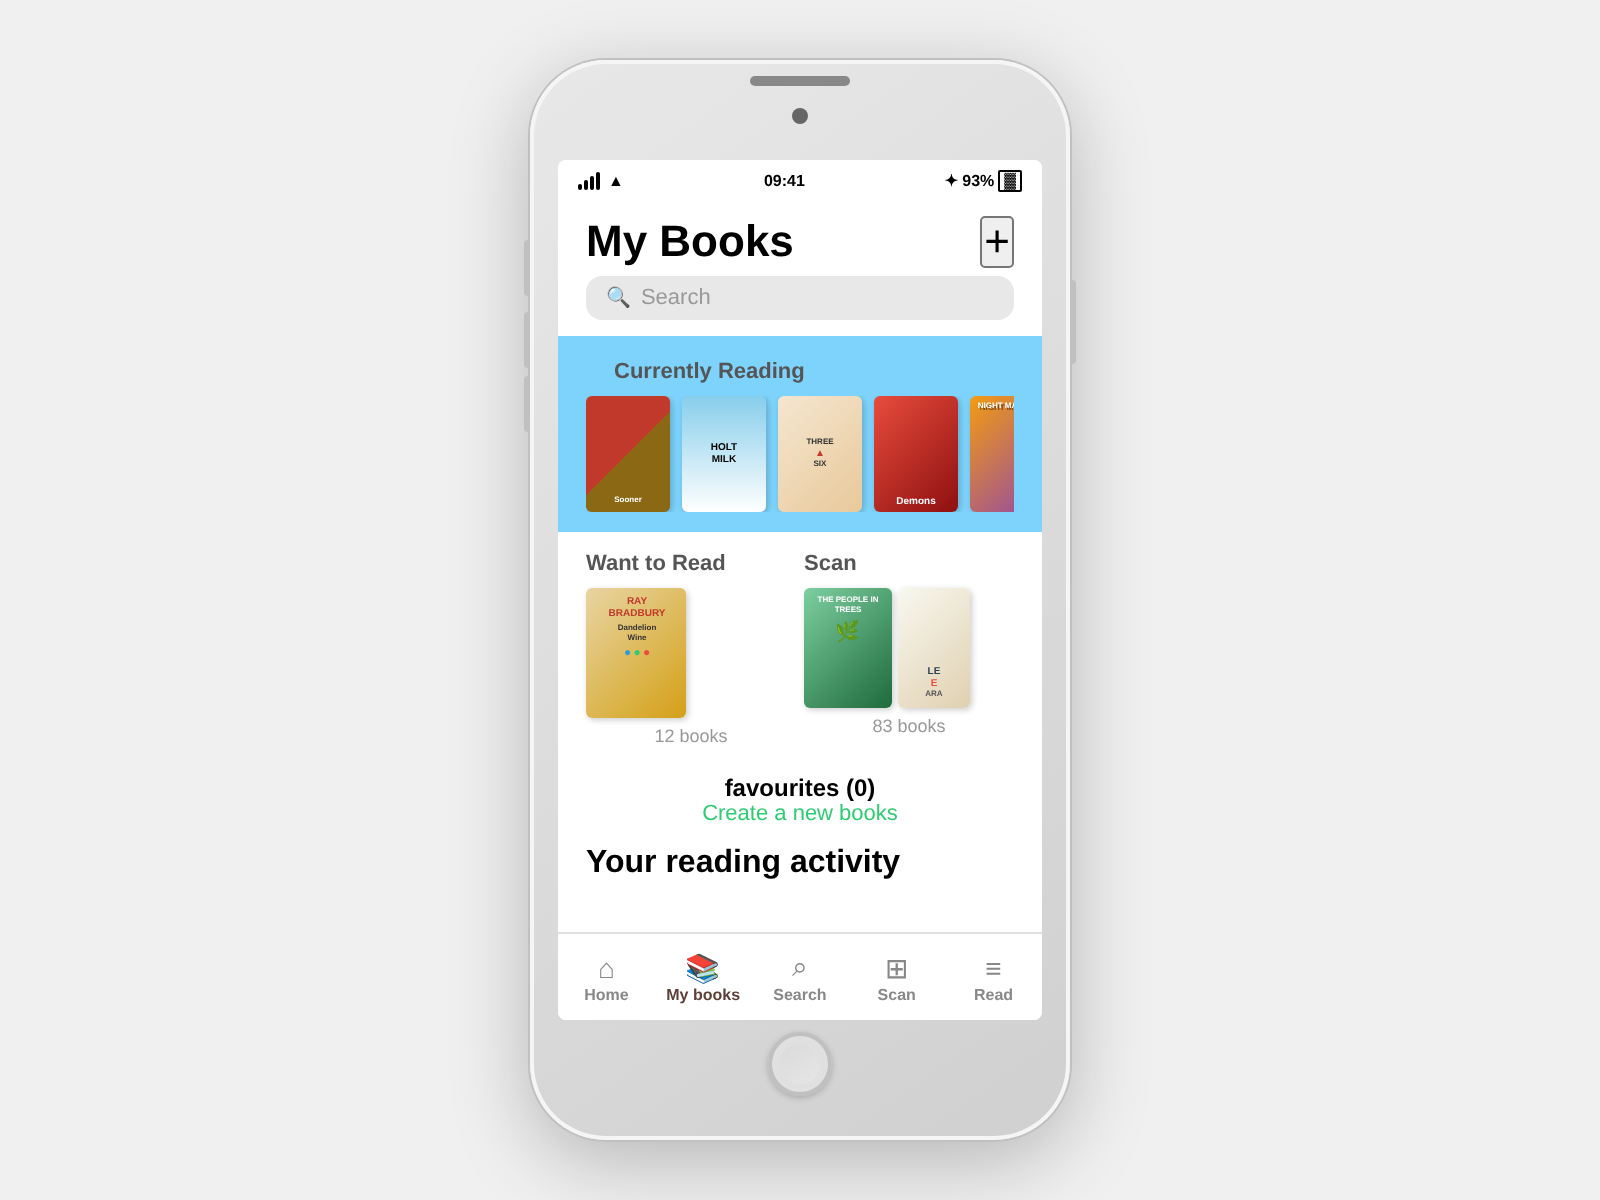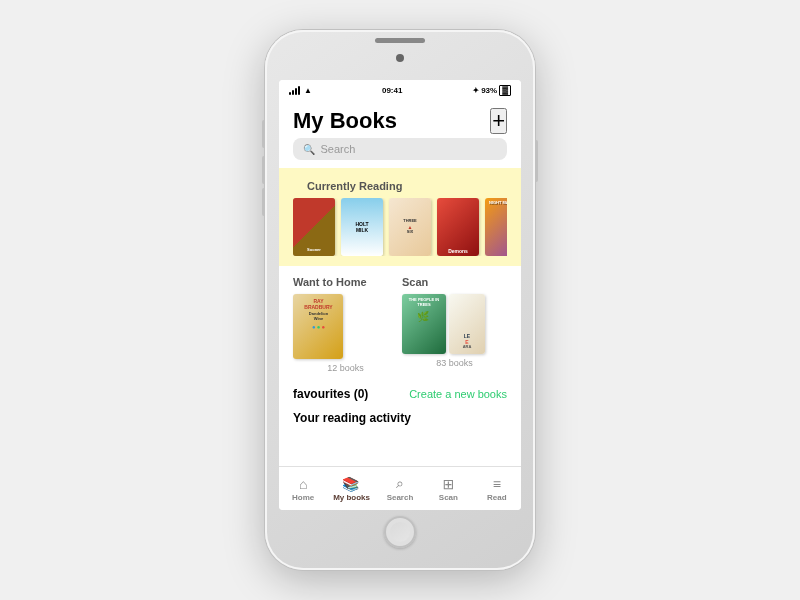--- a/index.html
+++ b/index.html
@@ -159,21 +159,21 @@
     }
 
     .section-title {
       font-size: 11px;
       font-weight: 600;
       color: #555;
       padding: 4px 14px 6px;
     }
 
     .currently-reading {
-      background: #fef9c3;
+      background: #7dd3fc;
       padding: 8px 14px 10px;
       margin-bottom: 6px;
     }
     .book-row {
       display: flex;
       gap: 6px;
       overflow-x: auto;
     }
     .book-row::-webkit-scrollbar { display: none; }
 
@@ -227,36 +227,37 @@
       font-size: 9px;
       color: #999;
       text-align: center;
     }
 
     .favourites-row {
       display: flex;
       justify-content: space-between;
       align-items: center;
       padding: 6px 14px;
+      flex-direction: column;
     }
     .favourites-label {
       font-size: 12px;
       font-weight: 600;
       color: #000;
     }
     .create-shelf-link {
       font-size: 11px;
       color: #2ecc71;
       font-weight: 500;
       cursor: pointer;
     }
 
     .reading-activity {
       padding: 4px 14px 8px;
-      font-size: 12px;
+      font-size: 16px;
       font-weight: 600;
       color: #000;
     }
 
     
     .bottom-nav {
       height: 44px;
       background: #fff;
       border-top: 1px solid #e0e0e0;
       display: flex;
@@ -372,21 +373,21 @@
             <div class="book-cover-img" style="font-size:3px; flex-direction:column; justify-content:flex-start; padding-top:3px;">
               <div style="font-size:4px; font-weight:bold; text-shadow:1px 1px 0 rgba(0,0,0,0.5);">NIGHT MANAGER</div>
             </div>
           </div>
 
         </div>
       </div>
 
       <div class="two-col">
         <div class="shelf-col">
-          <div class="shelf-col-title">Want to Home</div>
+          <div class="shelf-col-title">Want to Read</div>
           <div class="shelf-book-row">
 
             <div class="book-cover" style="background: linear-gradient(135deg, #e8d5a3, #d4a017); width:50px; height:65px;">
               <div class="book-cover-img" style="font-size:4px; color:#333; flex-direction:column; justify-content:flex-start; padding-top:4px; text-align:left; padding-left:3px;">
                 <div style="font-weight:bold; color:#c0392b; font-size:5px;">RAY</div>
                 <div style="font-weight:bold; color:#c0392b; font-size:5px;">BRADBURY</div>
                 <div style="color:#333; font-size:4px; margin-top:2px;">Dandelion</div>
                 <div style="color:#333; font-size:4px;">Wine</div>
                 <div style="margin-top:2px;">
                   <span style="color:#3498db; font-size:6px;">●</span>

